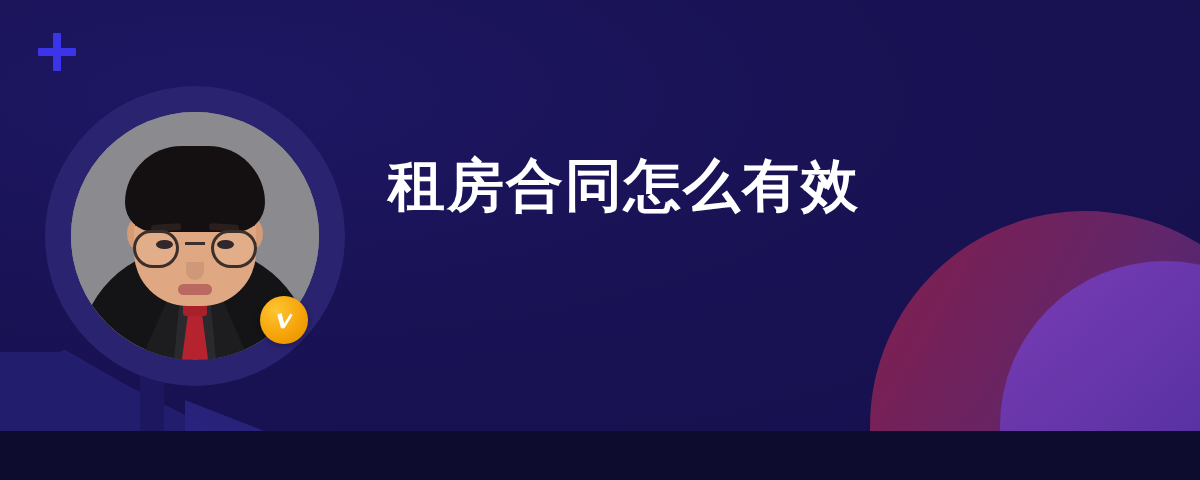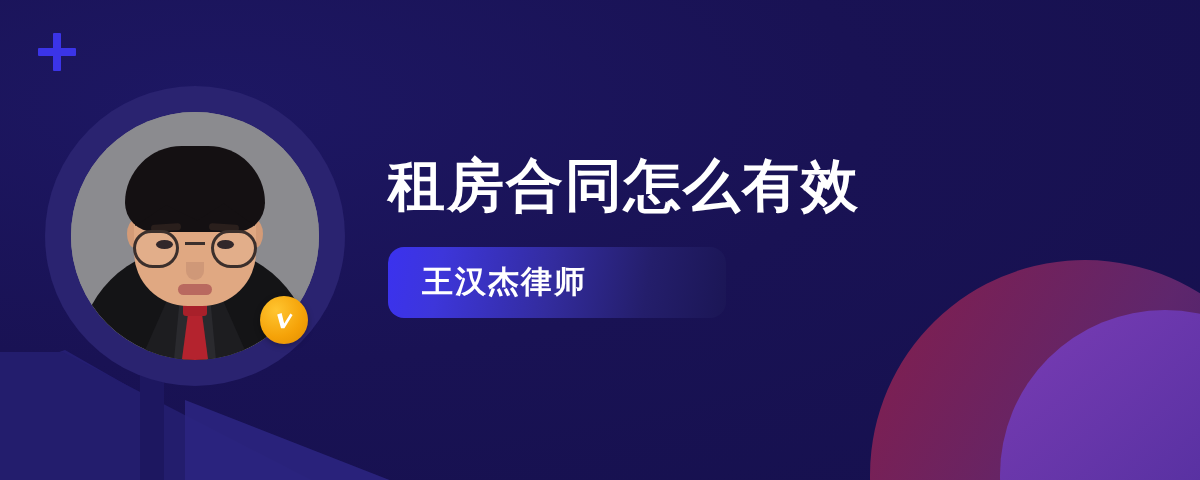--- a/index.html
+++ b/index.html
@@ -6,21 +6,21 @@
   html, body {
     margin: 0;
     padding: 0;
     background: #0d0b2e;
   }
   * { box-sizing: border-box; }
 
   .banner {
     position: relative;
     width: 1200px;
-    height: 480px;
+    height: 431px;
     overflow: hidden;
     background: #0c4a6e;
     font-family: "Liberation Sans", "DejaVu Sans", sans-serif;
     -webkit-font-smoothing: antialiased;
   }
 
   
   .bg-base {
     position: absolute;
     inset: 0;
@@ -420,16 +420,15 @@
     </div>
     <div class="verified-badge">
       <svg width="26" height="26" viewBox="0 0 26 26" aria-hidden="true">
         <path d="M6.2 7.4 L10.6 6.0 L13.2 16.4 L19.4 6.6 L21.6 8.0 L13.4 21.2 L10.0 21.2 Z" fill="#ffffff"></path>
       </svg>
     </div>
   </div>
 
   <div class="content">
     <h1 class="headline">租房合同怎么有效</h1>
-    <div class="name-badge">王汉杰律师</div>
   </div>
 
 </div>
 
 </body></html>

